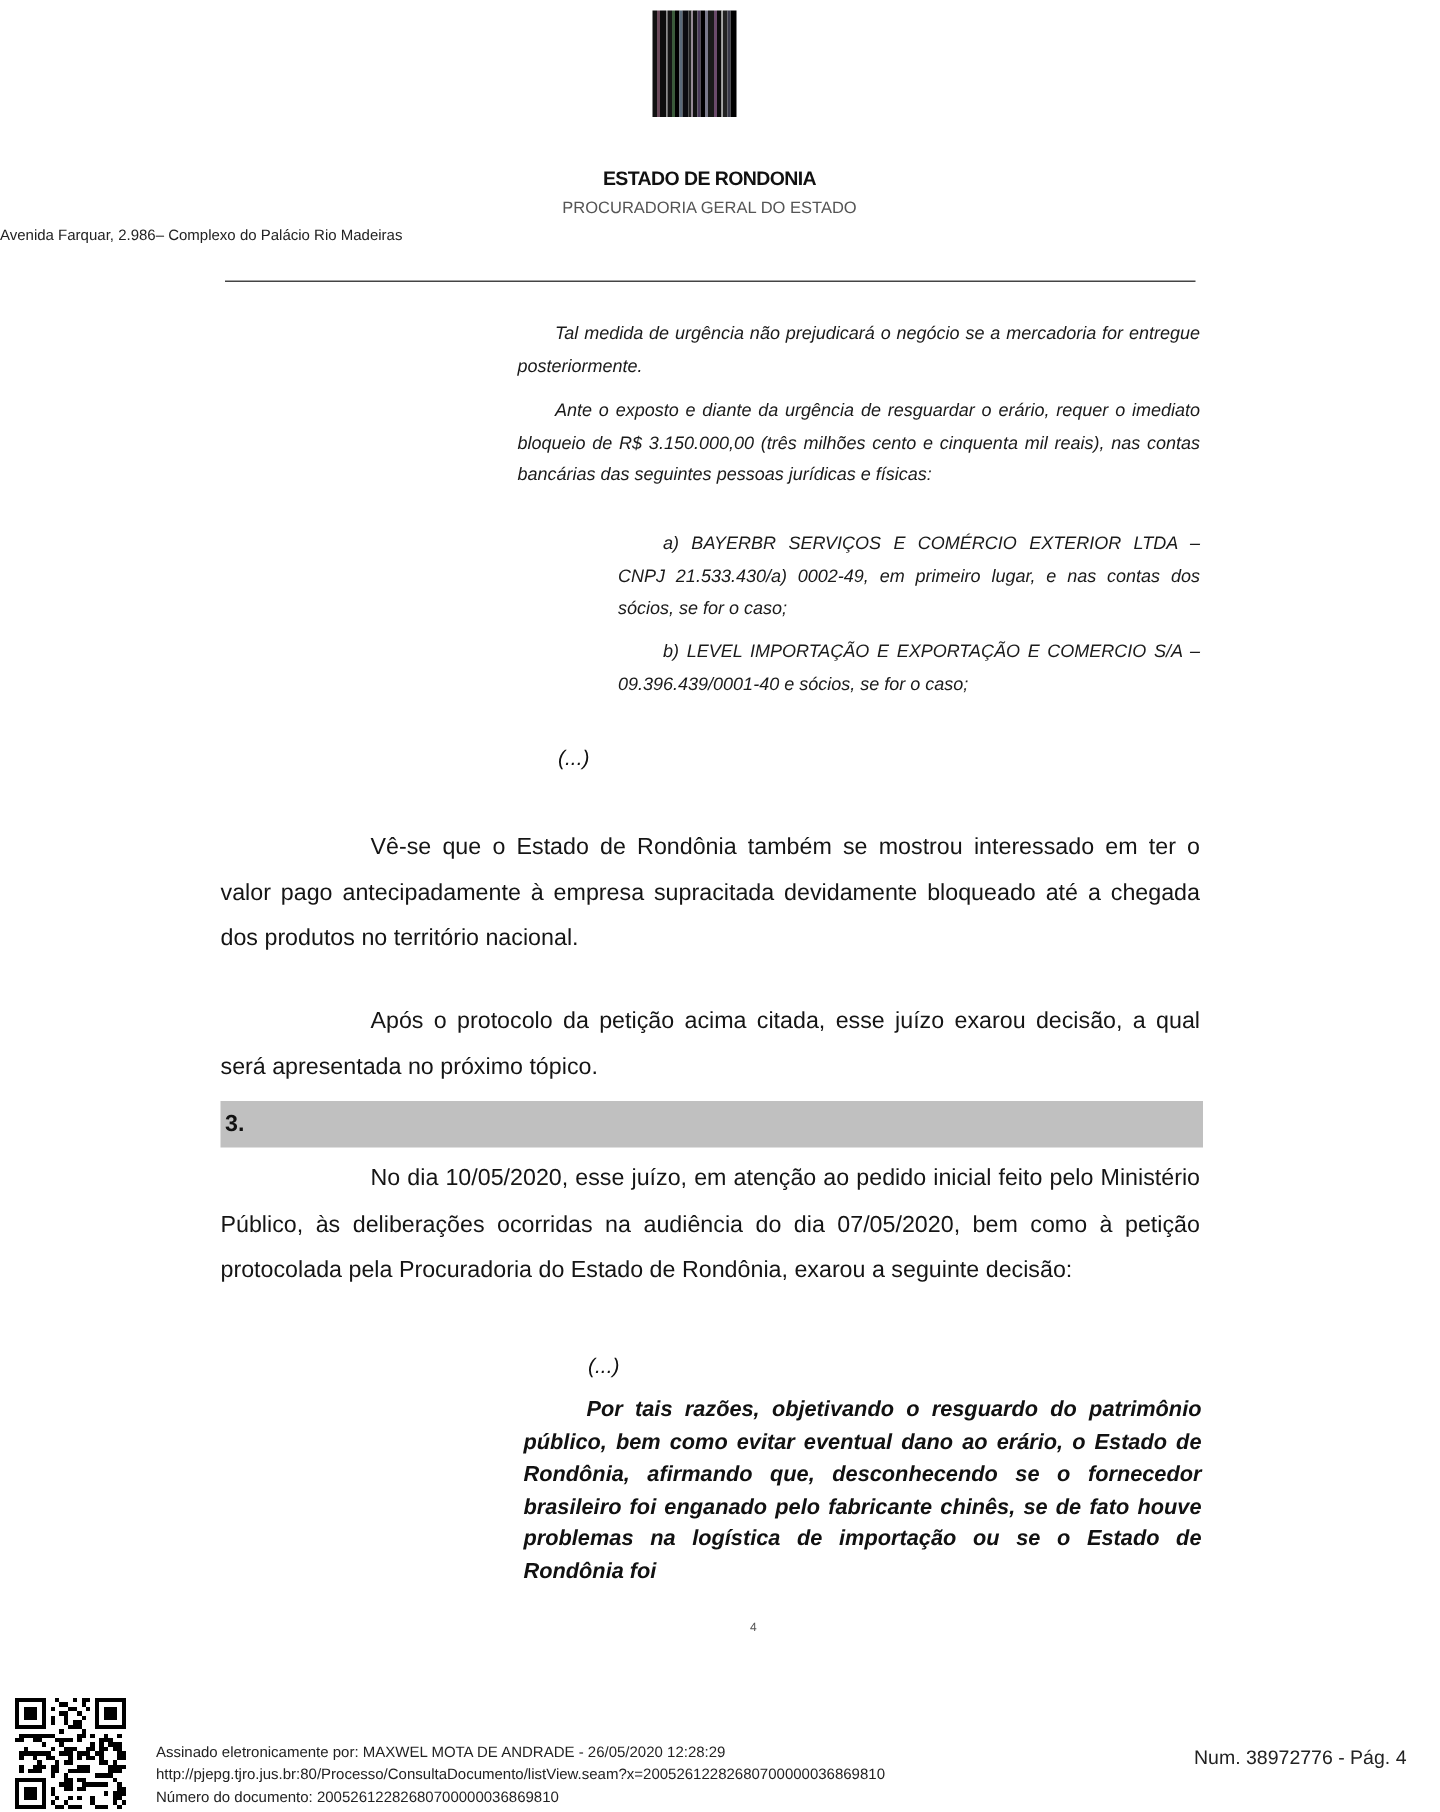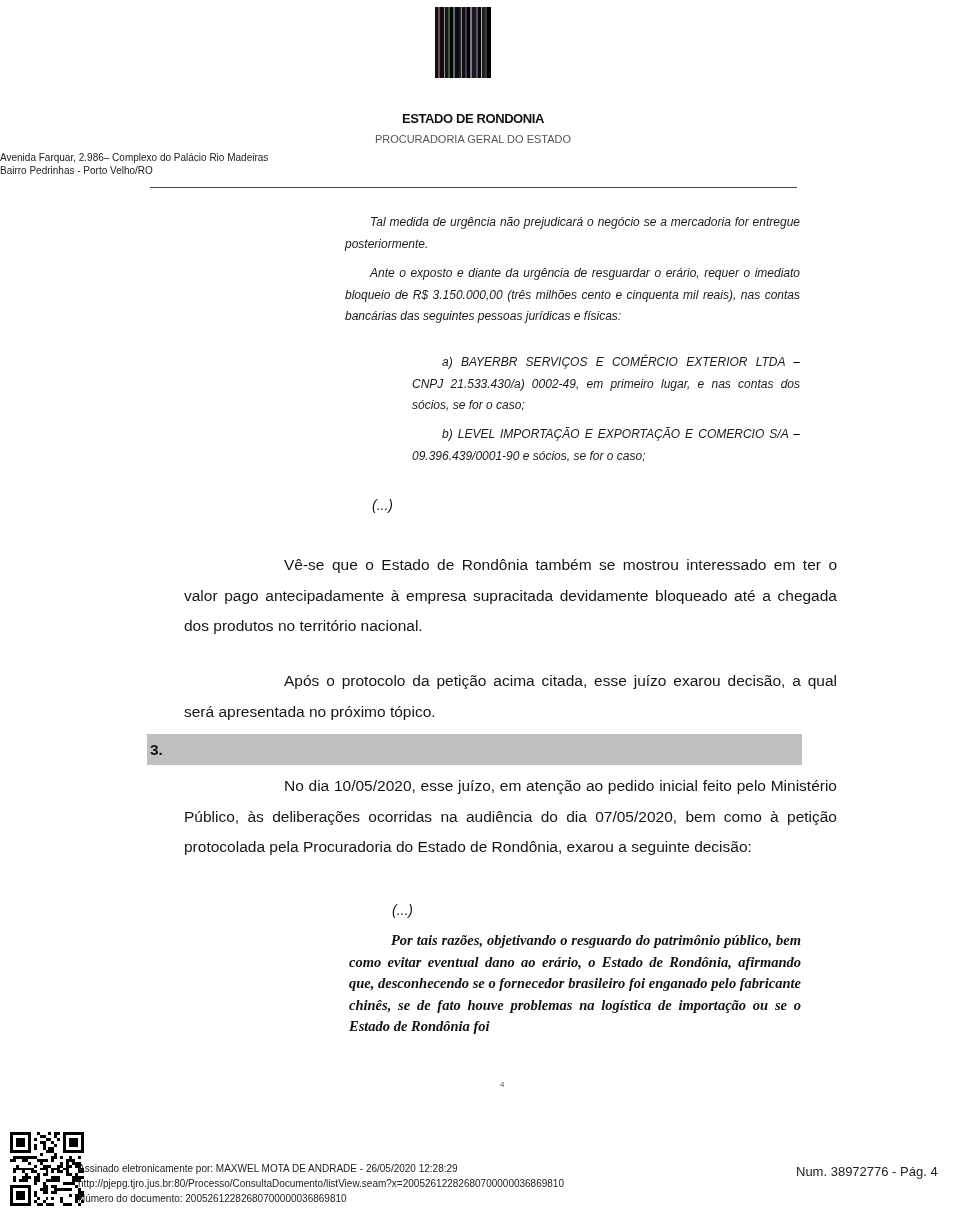--- a/index.html
+++ b/index.html
@@ -12,37 +12,37 @@
   .hdr-addr { left: 0; width: 946px; top: 151px; text-align: left; font-size: 10px; line-height: 13px; color: #222; }
   .hdr-rule { left: 150px; top: 187px; width: 647px; height: 0; border-top: 1px solid #444; }
 
   .quote { font-style: italic; font-size: 12px; line-height: 21.5px; text-align: justify; color: #1a1a1a; }
   .q1 { left: 345px; top: 212px; width: 455px; text-indent: 25px; }
   .q2 { left: 345px; top: 263px; width: 455px; text-indent: 25px; }
   .qa { left: 412px; top: 352px; width: 388px; text-indent: 30px; }
   .qb { left: 412px; top: 424px; width: 388px; text-indent: 30px; }
   .qellip1 { left: 372px; top: 497px; font-style: italic; font-size: 14px; }
 
-  .body-p { font-size: 15.5px; line-height: 30.5px; text-align: justify; color: #151515; margin-left: 37px; }
+  .body-p { font-size: 15.5px; line-height: 30.5px; text-align: justify; color: #151515; }
   .p1 { left: 147px; top: 550px; width: 653px; text-indent: 100px; }
   .p2 { left: 147px; top: 666px; width: 653px; text-indent: 100px; }
 
   .section { left: 147px; top: 734px; width: 655px; height: 31px; background: #c0c0c0; font-weight: bold; font-size: 15.5px; line-height: 31px; }
   .section .num { position: absolute; left: 3px; }
   .section .title { position: absolute; left: 52px; }
 
   .p3 { left: 147px; top: 771px; width: 653px; text-indent: 100px; }
 
   .qellip2 { left: 392px; top: 902px; font-style: italic; font-size: 14px; }
-  .q3 { left: 349px; top: 930px; width: 452px; font-style: italic; font-weight: bold; font-size: 14.5px; line-height: 21.5px; text-align: justify; text-indent: 42px; color: #111; font-family: Liberation Serif, serif; }
+  .q3 { left: 349px; top: 930px; width: 452px; font-style: italic; font-weight: bold; font-size: 14.5px; line-height: 21.5px; text-align: justify; text-indent: 42px; color: #111; }
 
   .pagenum { left: 500px; top: 1080px; font-size: 8px; color: #555; }
 
   .qr { left: 10px; top: 1132px; width: 74px; height: 74px; }
-  .foot { left: 78px; font-size: 10px; color: #222; line-height: 14px; }
+  .foot { left: 104px; font-size: 10px; color: #222; line-height: 14px; }
   .f1 { top: 1162px; }
   .f2 { top: 1177px; }
   .f3 { top: 1192px; }
   .foot-right { left: 796px; top: 1164px; font-size: 13px; color: #222; }
 </style>
 </head>
 <body>
 
 <div class="abs barcode" id="barcode">
     <span style="background: rgb(17, 17, 17); width: 3px;"></span>
@@ -66,28 +66,27 @@
     <span style="background: rgb(170, 170, 170); width: 1px;"></span>
     <span style="background: rgb(34, 34, 34); width: 3px;"></span>
     <span style="background: rgb(58, 58, 74); width: 2px;"></span>
     <span style="background: rgb(0, 0, 0); width: 4px;"></span>
   </div>
 
 <div class="abs hdr-title">ESTADO DE RONDONIA</div>
 <div class="abs hdr-sub">PROCURADORIA GERAL DO ESTADO</div>
 <div class="abs hdr-addr">
   <div>Avenida Farquar, 2.986– Complexo do Palácio Rio Madeiras</div>
-  <div>Bairro Pedrinhas - Porto Velho/RO</div>
 </div>
 <div class="abs hdr-rule"></div>
 
 <div class="abs quote q1">Tal medida de urgência não prejudicará o negócio se a mercadoria for entregue posteriormente.</div>
 <div class="abs quote q2">Ante o exposto e diante da urgência de resguardar o erário, requer o imediato bloqueio de R$ 3.150.000,00 (três milhões cento e cinquenta mil reais), nas contas bancárias das seguintes pessoas jurídicas e físicas:</div>
 <div class="abs quote qa">a) BAYERBR SERVIÇOS E COMÉRCIO EXTERIOR LTDA – CNPJ 21.533.430/a) 0002-49, em primeiro lugar, e nas contas dos sócios, se for o caso;</div>
-<div class="abs quote qb">b) LEVEL IMPORTAÇÃO E EXPORTAÇÃO E COMERCIO S/A – 09.396.439/0001-90 e sócios, se for o caso;</div>
+<div class="abs quote qb">b) LEVEL IMPORTAÇÃO E EXPORTAÇÃO E COMERCIO S/A – 09.396.439/0001-40 e sócios, se for o caso;</div>
 <div class="abs qellip1">(...)</div>
 
 <div class="abs body-p p1">Vê-se que o Estado de Rondônia também se mostrou interessado em ter o valor pago antecipadamente à empresa supracitada devidamente bloqueado até a chegada dos produtos no território nacional.</div>
 <div class="abs body-p p2">Após o protocolo da petição acima citada, esse juízo exarou decisão, a qual será apresentada no próximo tópico.</div>
 
 <div class="abs section">
   <span class="num">3.</span>
 </div>
 
 <div class="abs body-p p3">No dia 10/05/2020, esse juízo, em atenção ao pedido inicial feito pelo Ministério Público, às deliberações ocorridas na audiência do dia 07/05/2020, bem como à petição protocolada pela Procuradoria do Estado de Rondônia, exarou a seguinte decisão:</div>

